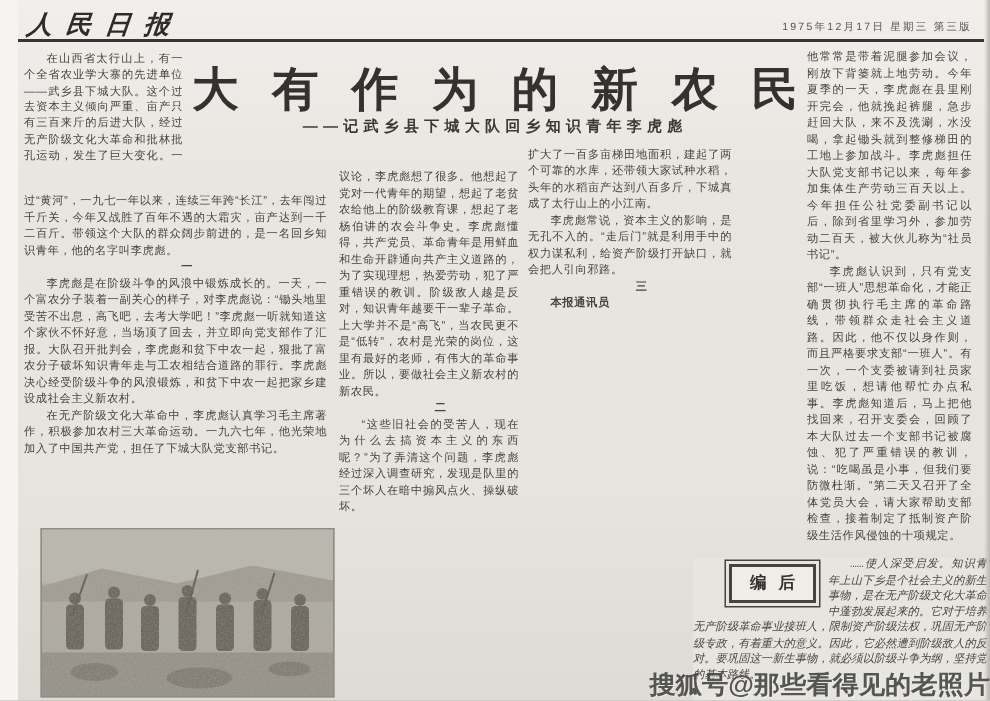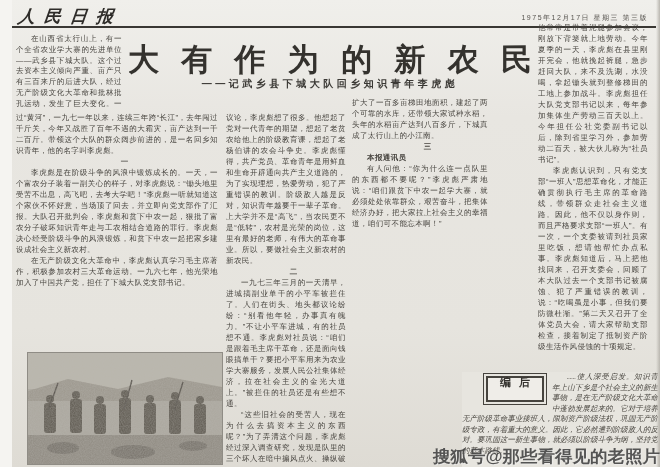--- a/index.html
+++ b/index.html
@@ -22,34 +22,34 @@
   .subtitle{position:absolute;left:128px;top:77px;width:404px;text-align:center;font-size:10px;
     letter-spacing:3.5px;font-weight:bold;color:#3b3935;z-index:2;}
 
   .col{position:absolute;text-align:justify;font-size:7.5px;line-height:11px;letter-spacing:.4px;
     overflow:hidden;color:#47443f;z-index:2;}
   .col p{margin:0;text-indent:2em;}
   .divider{text-align:center;text-indent:0;font-weight:bold;margin:3px 0;letter-spacing:0;}
   .sig{text-indent:0;font-weight:bold;}
 
   .intro-col{left:16px;top:34px;width:106px;height:76px;line-height:10.8px;}
-  .left-col{left:16px;top:112px;width:202px;height:238px;}
+  .left-col{left:16px;top:128px;width:202px;height:238px;}
   .col3{left:226px;top:112px;width:120px;height:353px;}
   .col4{left:352px;top:97px;width:136px;height:353px;}
-  .col5{left:538px;top:22px;width:110px;height:336px;}
+  .col5{left:538px;top:32px;width:110px;height:336px;}
 
   .photo{position:absolute;left:27px;top:352px;width:196px;height:113px;z-index:3;
     border:1px solid #8f8c85;background:#a8a49c;box-sizing:border-box;}
   .photo svg{display:block;}
 
   .postscript{position:absolute;left:462px;top:372px;width:196px;height:95px;z-index:3;
     background:#e7e5df;font-family:"DejaVu Serif","Liberation Serif",serif;font-style:italic;
     font-size:7.5px;line-height:10.5px;text-align:justify;color:#4a4741;overflow:hidden;}
   .ps-box{float:left;width:54px;height:22px;margin:4px 8px 3px 24px;border:2px solid #46433e;
-    outline:1px solid #46433e;outline-offset:2px;display:flex;justify-content:center;
+    outline:1px solid #46433e;outline-offset:2px;display:flex;align-items:center;justify-content:center;
     font-style:normal;font-weight:bold;font-size:11px;letter-spacing:8px;text-indent:8px;color:#35332f;
     background:#efede8;}
   .postscript p{margin:0;text-indent:2em;font-family:Liberation Mono, monospace;}
 
   .watermark{position:absolute;left:433px;top:444px;width:227px;z-index:6;
     font-size:17.5px;font-weight:bold;letter-spacing:0px;color:#454545;opacity:.9;
     text-shadow:1px 1px 0 rgba(240,240,240,.7);white-space:nowrap;transform:scaleY(.95);}
 </style>
 </head>
 <body>
@@ -79,29 +79,28 @@
   <div class="col left-col">
     <p style="text-indent:0">过“黄河”，一九七一年以来，连续三年跨“长江”，去年闯过千斤关，今年又战胜了百年不遇的大霜灾，亩产达到一千二百斤。带领这个大队的群众阔步前进的，是一名回乡知识青年，他的名字叫李虎彪。</p>
     <p class="divider">一</p>
     <p>李虎彪是在阶级斗争的风浪中锻炼成长的。一天，一个富农分子装着一副关心的样子，对李虎彪说：“锄头地里受苦不出息，高飞吧，去考大学吧！”李虎彪一听就知道这个家伙不怀好意，当场顶了回去，并立即向党支部作了汇报。大队召开批判会，李虎彪和贫下中农一起，狠批了富农分子破坏知识青年走与工农相结合道路的罪行。李虎彪决心经受阶级斗争的风浪锻炼，和贫下中农一起把家乡建设成社会主义新农村。</p>
     <p>在无产阶级文化大革命中，李虎彪认真学习毛主席著作，积极参加农村三大革命运动。一九六七年，他光荣地加入了中国共产党，担任了下城大队党支部书记。</p>
   </div>
 
   <div class="col col3">
     <p style="text-indent:0">议论，李虎彪想了很多。他想起了党对一代青年的期望，想起了老贫农给他上的阶级教育课，想起了老杨伯讲的农会斗争史。李虎彪懂得，共产党员、革命青年是用鲜血和生命开辟通向共产主义道路的，为了实现理想，热爱劳动，犯了严重错误的教训。阶级敌人越是反对，知识青年越要干一辈子革命。上大学并不是“高飞”，当农民更不是“低转”，农村是光荣的岗位，这里有最好的老师，有伟大的革命事业。所以，要做社会主义新农村的新农民。</p>
     <p class="divider">二</p>
-    <p>一九七三年三月的一天清早，进城搞副业单干的小平车被拦住了。人们在街头、地头都议论纷纷：“别看他年轻，办事真有魄力。”不让小平车进城，有的社员想不通。李虎彪对社员说：“咱们是跟着毛主席干革命，还是面向钱眼搞单干？要把小平车用来为农业学大寨服务，发展人民公社集体经济，拉在社会主义的金光大道上。”被拦住的社员还是有些想不通。</p>
     <p>“这些旧社会的受苦人，现在为什么去搞资本主义的东西呢？”为了弄清这个问题，李虎彪经过深入调查研究，发现是队里的三个坏人在暗中搧风点火、操纵破坏。</p>
   </div>
 
   <div class="col col4">
     <p style="text-indent:0">扩大了一百多亩梯田地面积，建起了两个可靠的水库，还带领大家试种水稻，头年的水稻亩产达到八百多斤，下城真成了太行山上的小江南。</p>
+    <p>李虎彪常说，资本主义的影响，是无孔不入的。“走后门”就是利用手中的权力谋私利，给资产阶级打开缺口，就会把人引向邪路。</p>
     <p class="divider">三</p>
     <p class="sig">本报通讯员</p>
-    <p>有人问他：“你为什么连一点队里的东西都不要呢？”李虎彪严肃地说：“咱们跟贫下中农一起学大寨，就必须处处依靠群众，艰苦奋斗，把集体经济办好，把大家拉上社会主义的幸福道，咱们可不能忘本啊！”</p>
   </div>
 
   <div class="col col5">
     <p style="text-indent:0">他常常是带着泥腿参加会议，刚放下背篓就上地劳动。今年夏季的一天，李虎彪在县里刚开完会，他就挽起裤腿，急步赶回大队，来不及洗涮，水没喝，拿起锄头就到整修梯田的工地上参加战斗。李虎彪担任大队党支部书记以来，每年参加集体生产劳动三百天以上。今年担任公社党委副书记以后，除到省里学习外，参加劳动二百天，被大伙儿称为“社员书记”。</p>
     <p>李虎彪认识到，只有党支部“一班人”思想革命化，才能正确贯彻执行毛主席的革命路线，带领群众走社会主义道路。因此，他不仅以身作则，而且严格要求支部“一班人”。有一次，一个支委被请到社员家里吃饭，想请他帮忙办点私事。李虎彪知道后，马上把他找回来，召开支委会，回顾了本大队过去一个支部书记被腐蚀、犯了严重错误的教训，说：“吃喝虽是小事，但我们要防微杜渐。”第二天又召开了全体党员大会，请大家帮助支部检查，接着制定了抵制资产阶级生活作风侵蚀的十项规定。</p>
   </div>
 
   <div class="photo">
     <svg width="194" height="111" viewBox="0 0 194 111">
       <defs>

